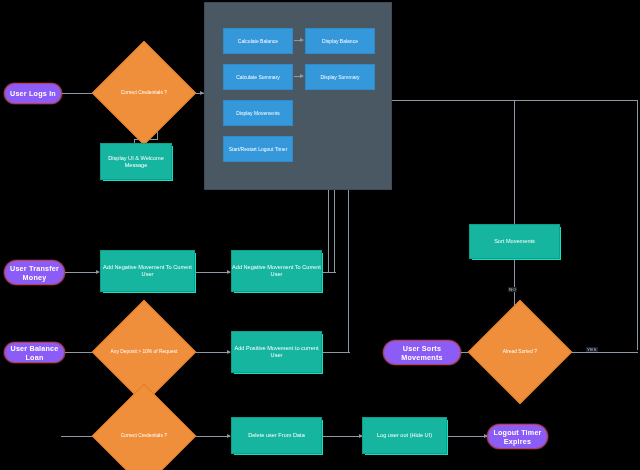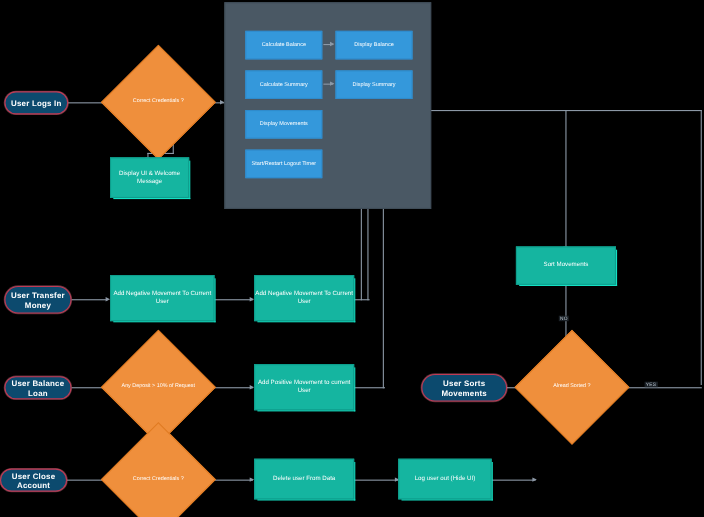--- a/index.html
+++ b/index.html
@@ -5,21 +5,21 @@
   html,body{margin:0;padding:0;background:#000;}
   body{width:640px;height:470px;overflow:hidden;
        font-family:"Liberation Sans","DejaVu Sans",sans-serif;}
   #stage{position:relative;width:640px;height:470px;background:#000;}
 
   .node{position:absolute;box-sizing:border-box;display:flex;
         align-items:center;justify-content:center;text-align:center;
         color:#ffffff;line-height:1.25;}
 
   
-  .pill{background:#0c4a6e;border:1.2px solid #c03b55;border-radius:14px;
+  .pill{background:#8b5cf6;border:1.2px solid #c03b55;border-radius:14px;
         font-size:7.2px;font-weight:600;letter-spacing:.2px;
         box-shadow:0 0 0 .6px rgba(255,140,160,.35);align-items:center;}
 
   
   .proc{background:#15b5a0;border:1px solid #0ea furniture;font-size:5.6px;}
   .proc{background:#15b5a0;border:1px solid #0e9e8c;font-size:5.6px;}
   .proc::after{content:"";position:absolute;left:2px;right:-2px;top:2px;bottom:-2px;
                border-right:1.2px solid #14e0c4;border-bottom:1.2px solid #14e0c4;
                pointer-events:none;}
 
@@ -143,24 +143,24 @@
   </div>
 
   <div class="node pill" style="left:4px;top:342px;width:61px;height:21px;">
     <span>User Balance Loan</span>
   </div>
 
   <div class="node pill" style="left:383px;top:340px;width:78px;height:25px;">
     <span>User Sorts Movements</span>
   </div>
 
-  <div class="node pill" style="left:0px;top:426px;width:61px;height:21px;">
-    <span>User Close Account</span>
-  </div>
-
+
+  <div class="node pill" style="left:487px;top:424px;width:61px;height:25px;">
+    <span>Logout Timer Expires</span>
+  </div>
 
   <div class="node dia" style="left:107px;top:56px;">
     <span>Correct Credentials ?</span>
   </div>
 
   <div class="node dia" style="left:107px;top:315px;">
     <span>Any Deposit &gt; 10% of Request</span>
   </div>
 
   <div class="node dia" style="left:483px;top:315px;">

